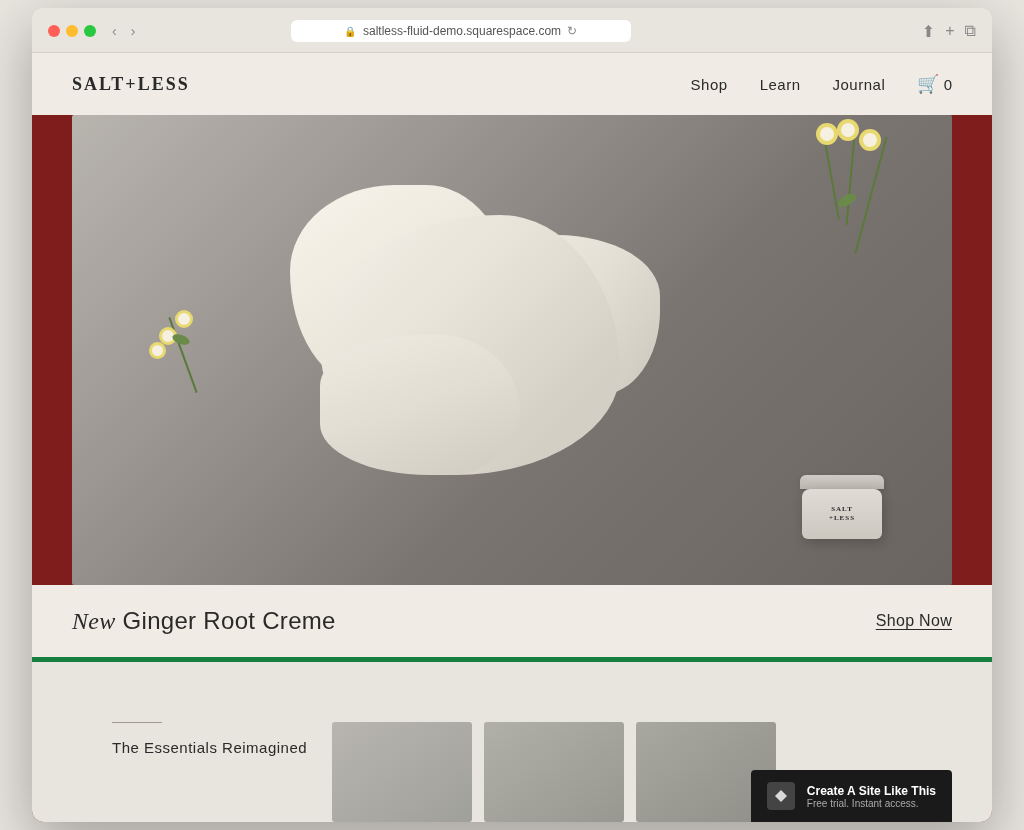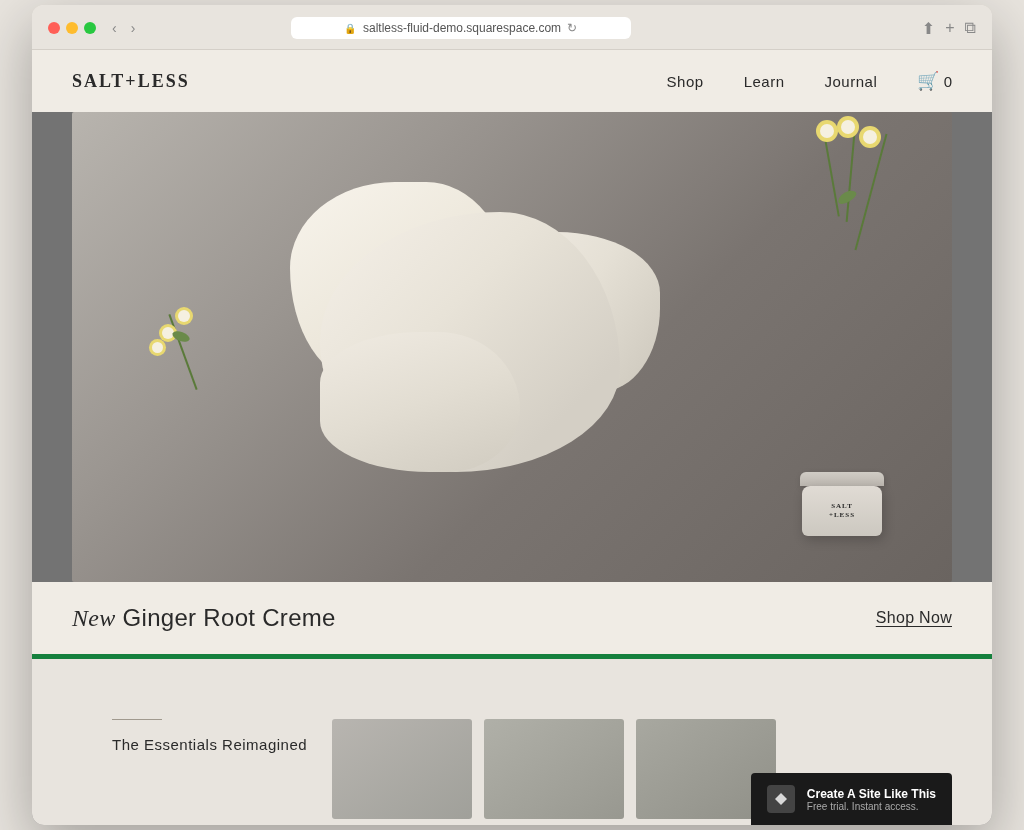--- a/index.html
+++ b/index.html
@@ -88,21 +88,21 @@
     .browser-action-btn {
       color: #888;
       font-size: 16px;
       background: none;
       border: none;
       cursor: pointer;
     }
 
     
     .site-content {
-      background: #737373;
+      background: #7f1d1d;
     }
 
     
     .site-nav {
       display: flex;
       align-items: center;
       padding: 20px 40px;
       background: #f0ece5;
     }
 
@@ -110,21 +110,21 @@
       font-size: 18px;
       font-weight: 700;
       letter-spacing: 2px;
       color: #2a2a2a;
       font-family: 'Georgia', serif;
     }
 
     .nav-links {
       display: flex;
       align-items: center;
-      gap: 40px;
+      gap: 32px;
       margin-left: auto;
     }
 
     .nav-link {
       font-size: 15px;
       color: #2a2a2a;
       text-decoration: none;
       letter-spacing: 0.5px;
     }
 
@@ -393,21 +393,21 @@
       text-decoration: underline;
       text-decoration-thickness: 1px;
       text-underline-offset: 3px;
       font-weight: 400;
       letter-spacing: 0.3px;
     }
 
     
     .lower-section {
       background: #e8e4de;
-      padding: 30px 40px 6px;
+      padding: 30px 40px 0;
       display: flex;
       align-items: flex-start;
       gap: 0;
     }
 
     .essentials-text-col {
       width: 220px;
       flex-shrink: 0;
       padding-right: 20px;
     }

